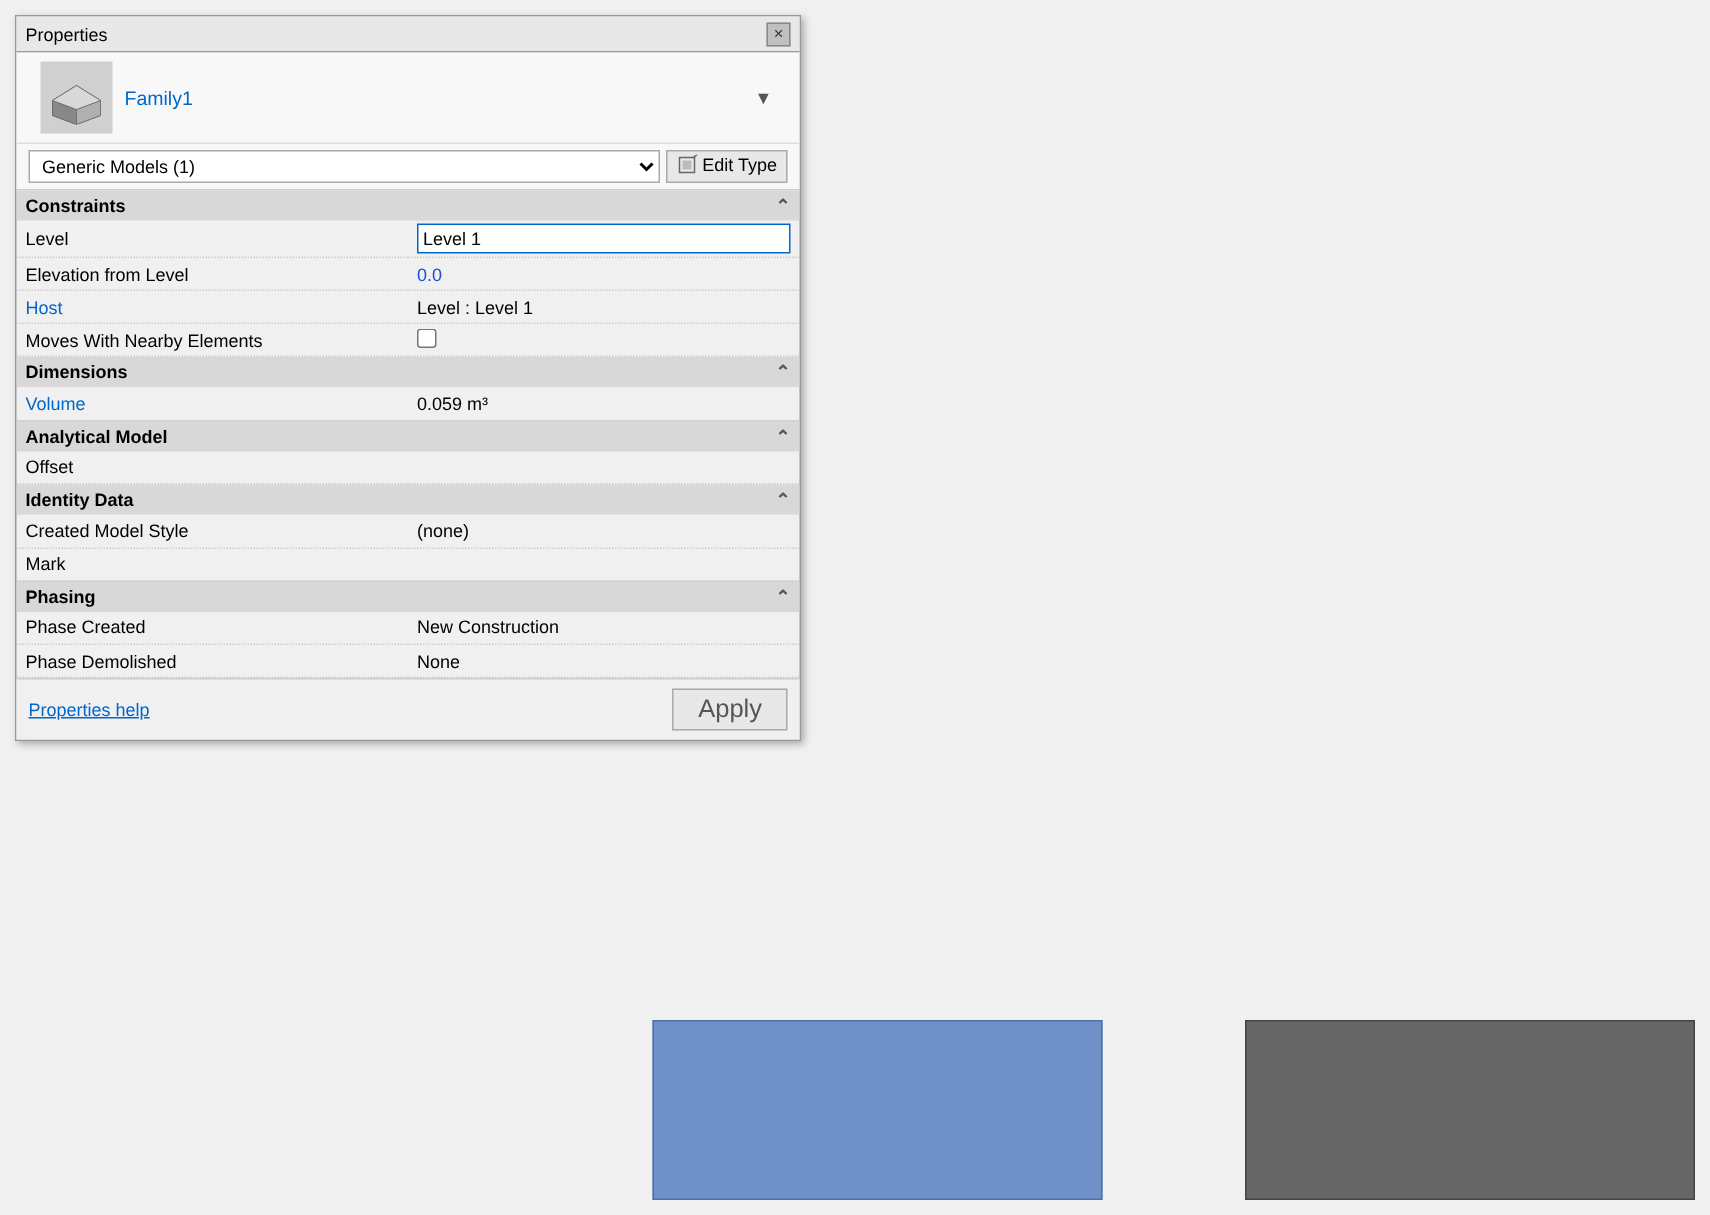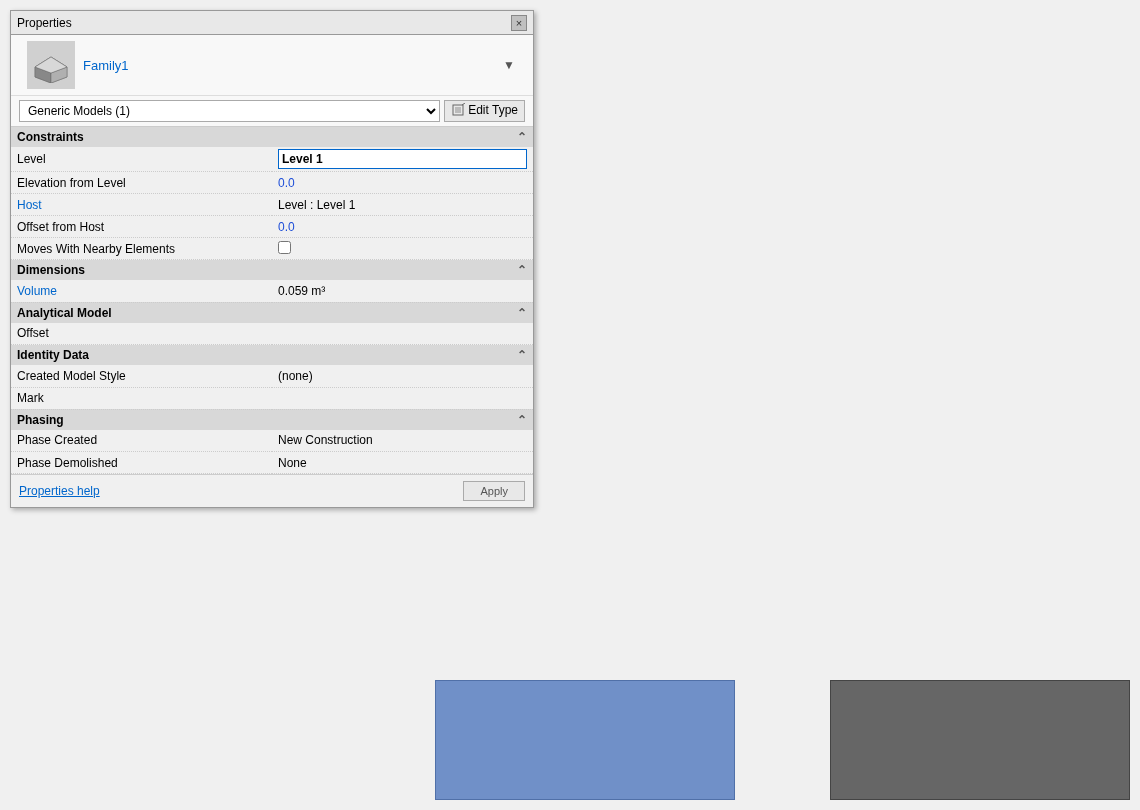--- a/index.html
+++ b/index.html
@@ -178,21 +178,20 @@
     .prop-value.blue {
       color: #1d4ed8;
     }
 
     .value-input {
       width: 100%;
       border: 1px solid #0066cc;
       padding: 1px 3px;
       font-size: 12px;
       height: 20px;
-      font-weight: bold;
     }
 
     
     .panel-footer {
       display: flex;
       align-items: center;
       justify-content: space-between;
       padding: 6px 8px;
       border-top: 1px solid #ccc;
       background: #f0f0f0;
@@ -203,21 +202,21 @@
       text-decoration: underline;
       cursor: pointer;
       font-size: 12px;
     }
 
     .apply-btn {
       background: #e8e8e8;
       border: 1px solid #aaa;
       padding: 3px 16px;
       cursor: pointer;
-      font-size: 11px;
+      font-size: 17px;
       color: #555;
     }
 
     
     .blue-rect {
       position: absolute;
       bottom: 10px;
       left: 435px;
       width: 300px;
       height: 120px;
@@ -297,24 +296,20 @@
           </tr>
           <tr class="prop-row">
             <td class="prop-label">Elevation from Level</td>
             <td class="prop-value blue">0.0</td>
           </tr>
           <tr class="prop-row">
             <td class="prop-label blue">Host</td>
             <td class="prop-value">Level : Level 1</td>
           </tr>
           <tr class="prop-row">
-            <td class="prop-label">Offset from Host</td>
-            <td class="prop-value blue">0.0</td>
-          </tr>
-          <tr class="prop-row">
             <td class="prop-label">Moves With Nearby Elements</td>
             <td><input type="checkbox" style=""></td>
           </tr>
           <tr class="section-header-row">
             <td colspan="2" class="section-header">
     Dimensions <span class="section-collapse">⌃</span>
   </td>
           </tr>
           <tr class="prop-row">
             <td class="prop-label blue">Volume</td>

